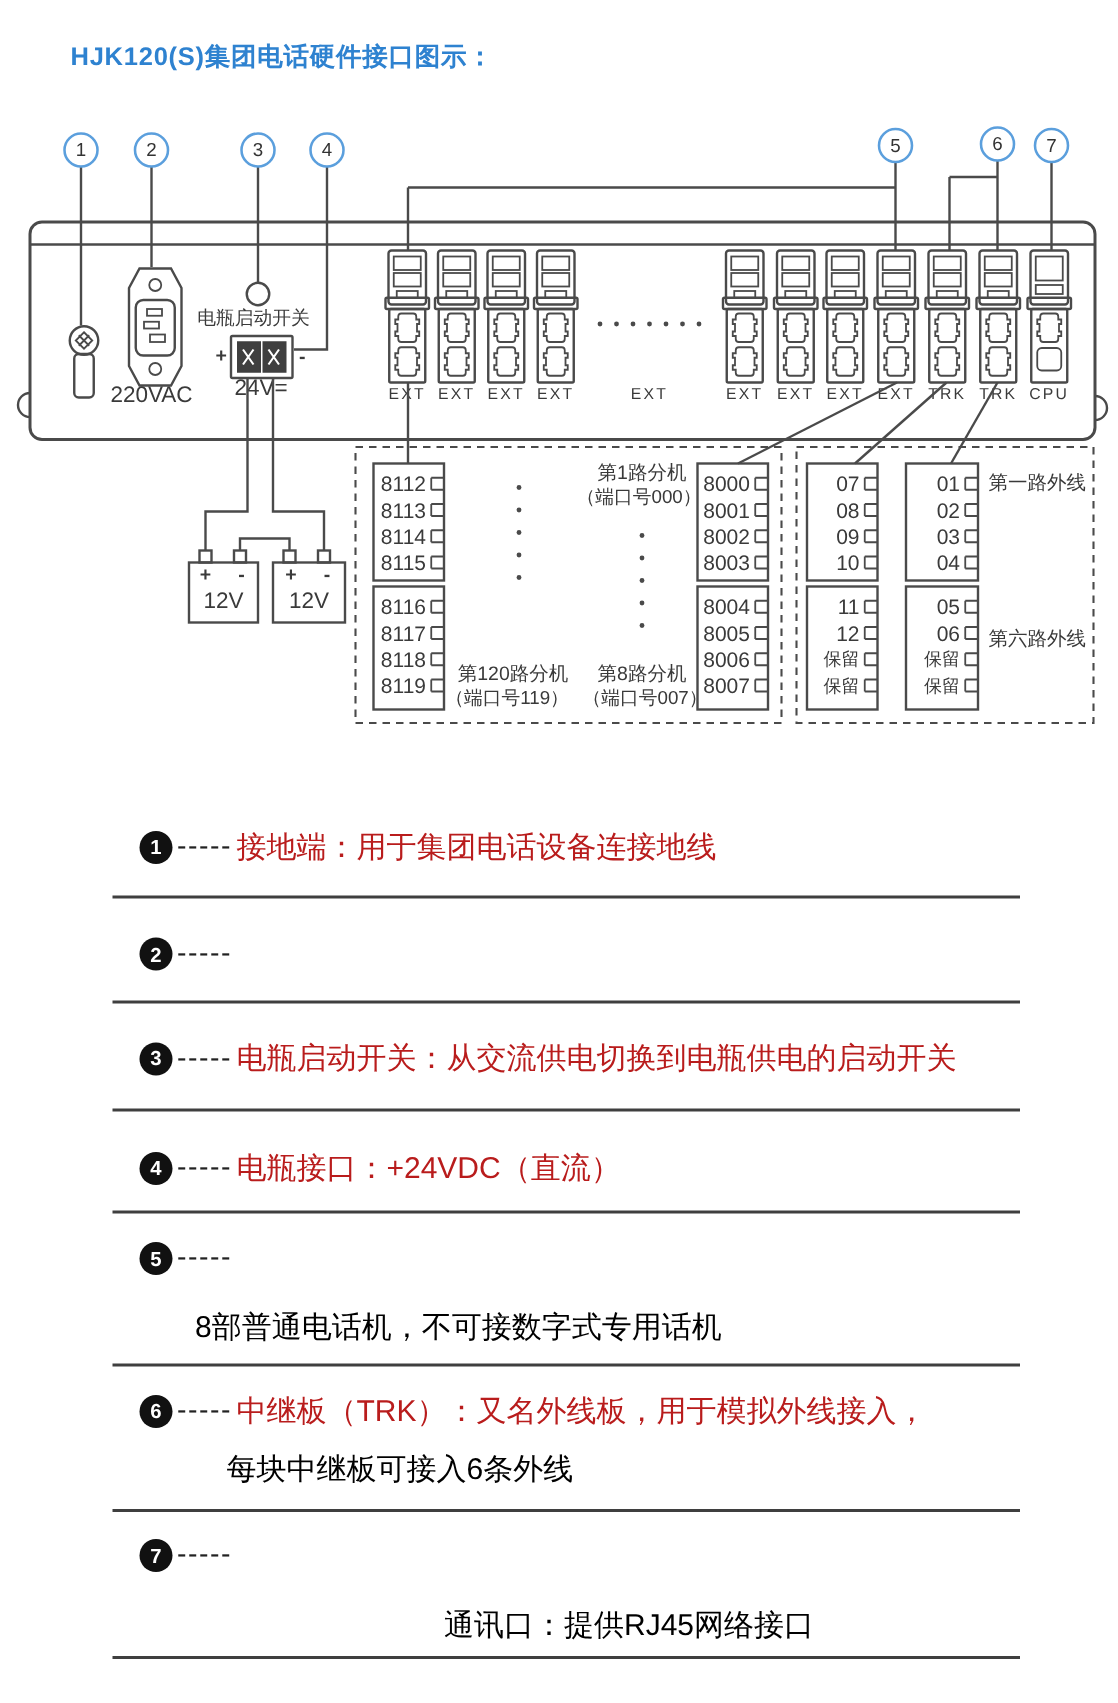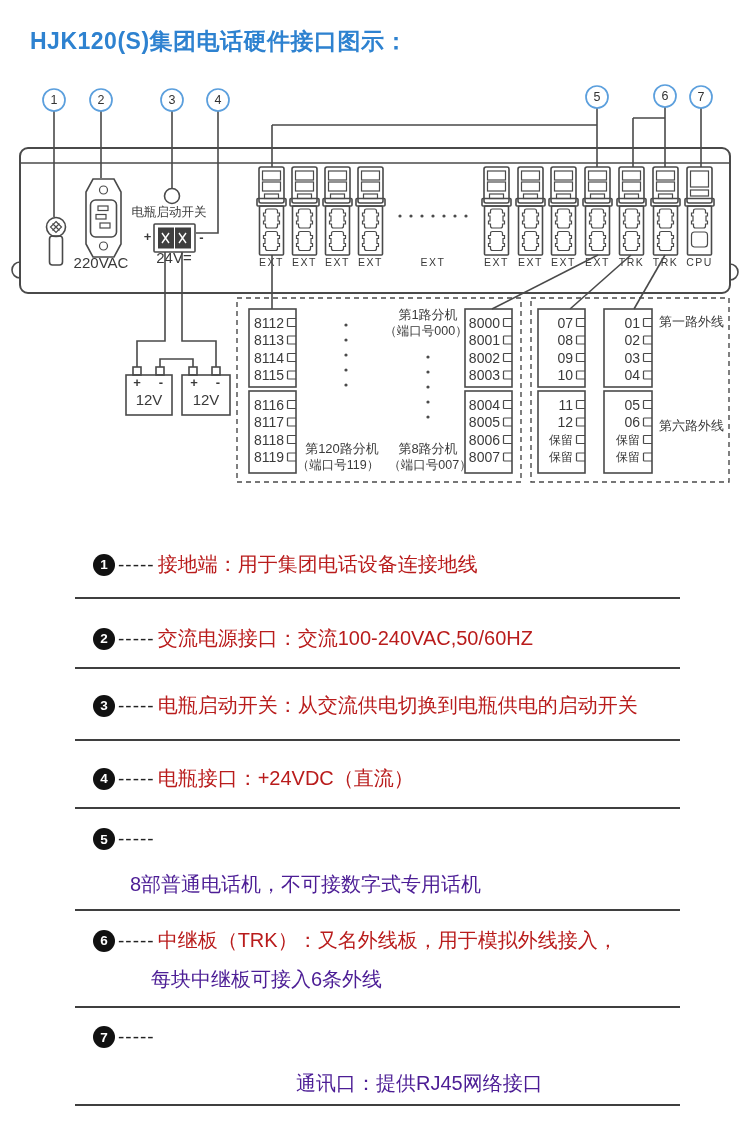--- a/index.html
+++ b/index.html
@@ -1,18 +1,18 @@
 <!DOCTYPE html>
 <html><head>
 <meta charset="utf-8">
 <style>
   html,body{margin:0;padding:0;background:#ffffff;}
   .page{position:relative;width:745px;height:1135px;background:#ffffff;overflow:hidden;
         font-family:"Liberation Sans","DejaVu Sans",sans-serif;}
-  .title{position:absolute;left:30px;top:26px;font-size:23px;font-weight:bold;
+  .title{position:absolute;left:47px;top:26px;font-size:17px;font-weight:bold;
          color:#2e82d0;letter-spacing:0.5px;white-space:nowrap;}
   svg{position:absolute;left:0;top:0;}
   svg .ln{stroke:#4a4a4a;stroke-width:1.6;fill:none;}
   svg .ln2{stroke:#4a4a4a;stroke-width:2;fill:none;}
   svg .thin{stroke:#4a4a4a;stroke-width:1.2;fill:none;}
   svg .dashbox{stroke:#4a4a4a;stroke-width:1.4;fill:none;stroke-dasharray:5 4;}
   svg .dark{fill:#3f3f3f;stroke:#3f3f3f;}
   svg .xmark{stroke:#ffffff;stroke-width:1.4;fill:none;}
   svg text{font-family:"Liberation Sans","DejaVu Sans",sans-serif;fill:#3a3a3a;}
   svg .pt{font-size:14px;}
@@ -23,21 +23,21 @@
   svg .cardlbl{font-size:10.5px;letter-spacing:1.5px;}
   svg .callout{stroke:#5b9fdd;stroke-width:1.7;fill:#ffffff;}
   svg .cnum{font-size:12.5px;fill:#333333;}
   svg .sign{font-size:13px;font-weight:bold;}
   .legend-row{position:absolute;left:93px;display:flex;align-items:center;white-space:nowrap;}
   .bullet{display:inline-flex;width:22px;height:22px;border-radius:50%;background:#111;
           color:#fff;font-size:13.5px;font-weight:bold;align-items:center;justify-content:center;
           flex:0 0 22px;}
   .dash{font-size:19px;color:#222;margin:0 3px;letter-spacing:1px;}
   .ltext{font-size:20px;color:#b91c1c;}
-  .legend-line2{position:absolute;font-size:20px;color:#4c1d95;white-space:nowrap;}
+  .legend-line2{position:absolute;font-size:20px;color:#000000;white-space:nowrap;}
   .lsep{position:absolute;left:75px;width:605px;height:1.6px;background:#3f3f3f;}
 </style>
 </head>
 <body>
 
 <div class="page">
 
   <div class="title">HJK120(S)集团电话硬件接口图示：</div>
 
   <svg width="745" height="500" viewBox="0 0 745 500">
@@ -315,21 +315,20 @@
       <span class="dash">-----</span>
       <span class="ltext">接地端：用于集团电话设备连接地线</span>
     </div>
     <div class="lsep" style="top:597px"></div>
 
     <div class="legend-row" style="top:625px">
       <span class="bullet">
           <span>2</span>
         </span>
       <span class="dash">-----</span>
-      <span class="ltext">交流电源接口：交流100-240VAC,50/60HZ</span>
     </div>
     <div class="lsep" style="top:667px"></div>
 
     <div class="legend-row" style="top:692px">
       <span class="bullet">
           <span>3</span>
         </span>
       <span class="dash">-----</span>
       <span class="ltext">电瓶启动开关：从交流供电切换到电瓶供电的启动开关</span>
     </div>

